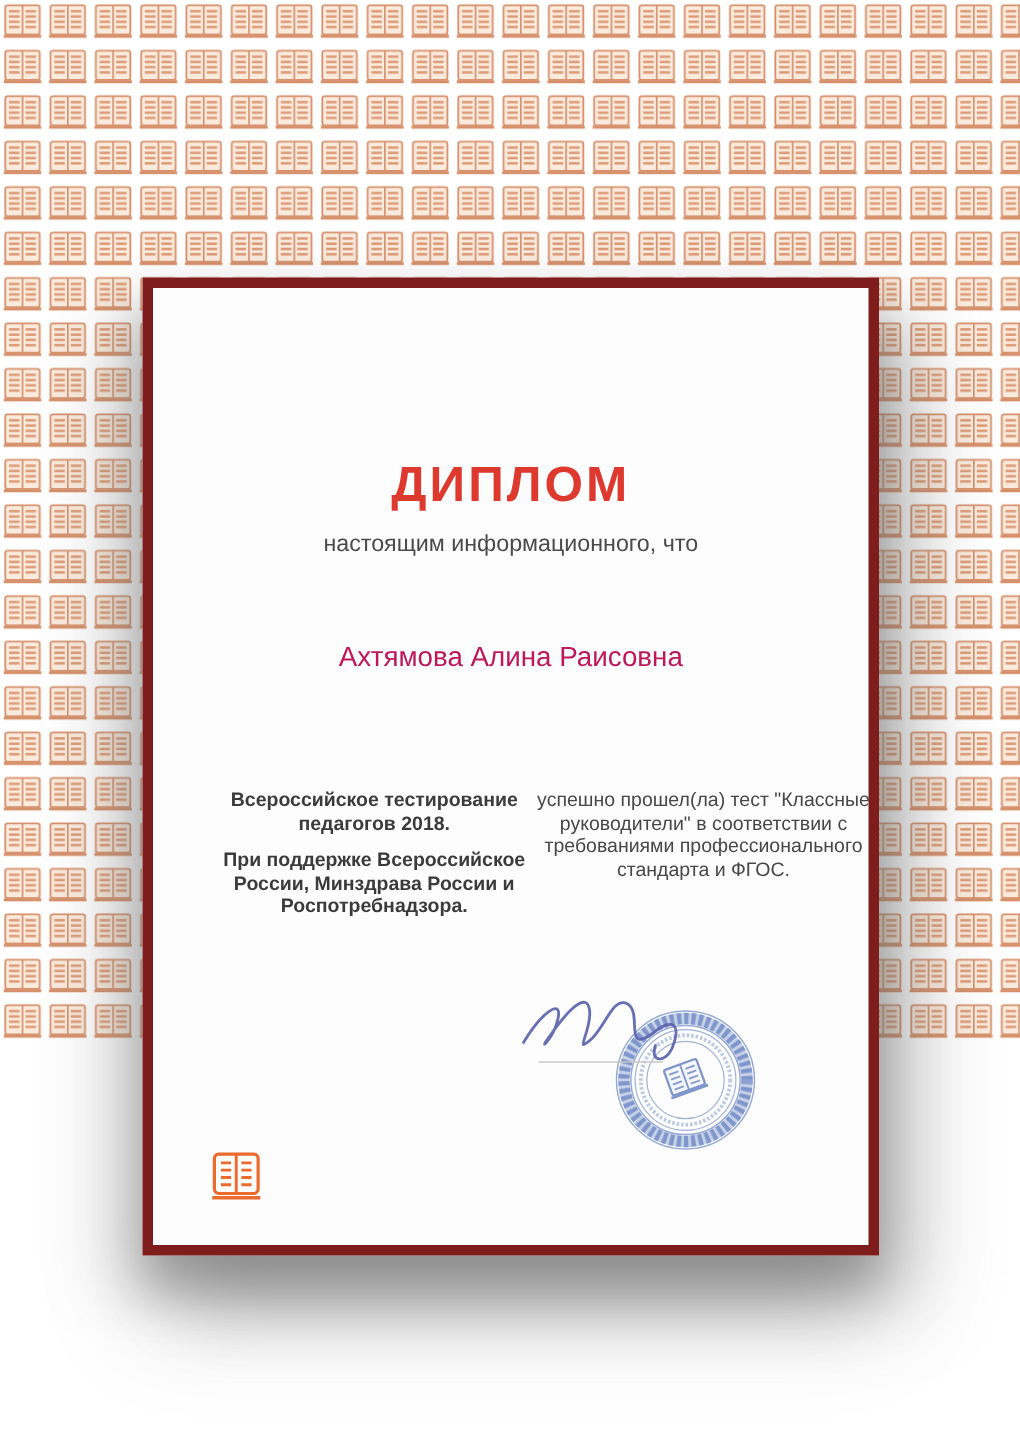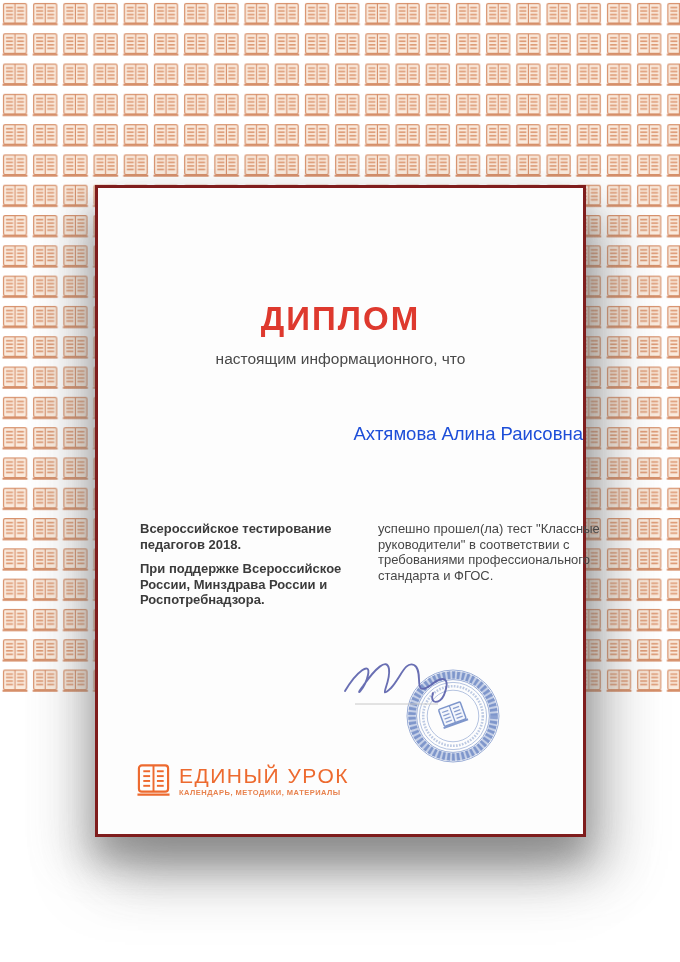--- a/index.html
+++ b/index.html
@@ -13,21 +13,21 @@
   .bg-pattern {
     position: absolute;
     left: 0; top: 0;
     z-index: 0;
   }
   .certificate {
     position: absolute;
     left: 95px; top: 185px;
     width: 491px; height: 652px;
     background: #fdfdfd;
-    border: 3px solid #7f1d1d;
+    border: 7px solid #7f1d1d;
     z-index: 2;
     box-shadow:
       0 22px 30px rgba(95,95,95,.40),
       25px 32px 50px rgba(110,110,110,.35),
       -28px 26px 40px rgba(140,140,140,.20),
       0 40px 60px rgba(125,125,125,.30);
   }
   .cert-title {
     position: absolute;
     top: 112px; left: 0; width: 100%;
@@ -41,30 +41,31 @@
     position: absolute;
     top: 161px; left: 0; width: 100%;
     text-align: center;
     font-size: 15.5px;
     color: #4a4a4a;
     line-height: 20px;
   }
   .cert-name {
     position: absolute;
     top: 234px; left: 0; width: 100%;
-    text-align: right;
+    text-align: center;
     font-size: 18.5px;
-    color: #1d4ed8;
+    color: #be185d;
     line-height: 24px;
   }
   .cert-columns {
     position: absolute;
     top: 333px; left: 42px;
     display: flex;
-    gap: 27px;
+    gap: 3px;
+    text-align: center;
   }
   .col { font-size: 13px; line-height: 15.5px; }
   .col p { margin-bottom: 9px; }
   .col-left  { width: 211px; font-weight: bold; color: #3b3b3b; }
   .col-right { width: 222px; font-weight: normal; color: #474747; }
   .signature {
     position: absolute;
     left: 243px; top: 461px;
     z-index: 4;
   }
@@ -187,19 +188,15 @@
           <line x1="7.5" y1="19.5" x2="14.5" y2="19.5"></line>
           <line x1="7.5" y1="24.5" x2="14.5" y2="24.5"></line>
           <line x1="21.5" y1="9.5" x2="28.5" y2="9.5"></line>
           <line x1="21.5" y1="14.5" x2="28.5" y2="14.5"></line>
           <line x1="21.5" y1="19.5" x2="28.5" y2="19.5"></line>
           <line x1="21.5" y1="24.5" x2="28.5" y2="24.5"></line>
         </g>
         <line x1="1.5" y1="33.5" x2="34.5" y2="33.5" stroke-width="2.4"></line>
       </g>
     </svg>
-    <div class="logo-text-block">
-      <div class="logo-title">ЕДИНЫЙ УРОК</div>
-      <div class="logo-tagline">КАЛЕНДАРЬ, МЕТОДИКИ, МАТЕРИАЛЫ</div>
-    </div>
   </div>
 
 </div>
 
 </body></html>

